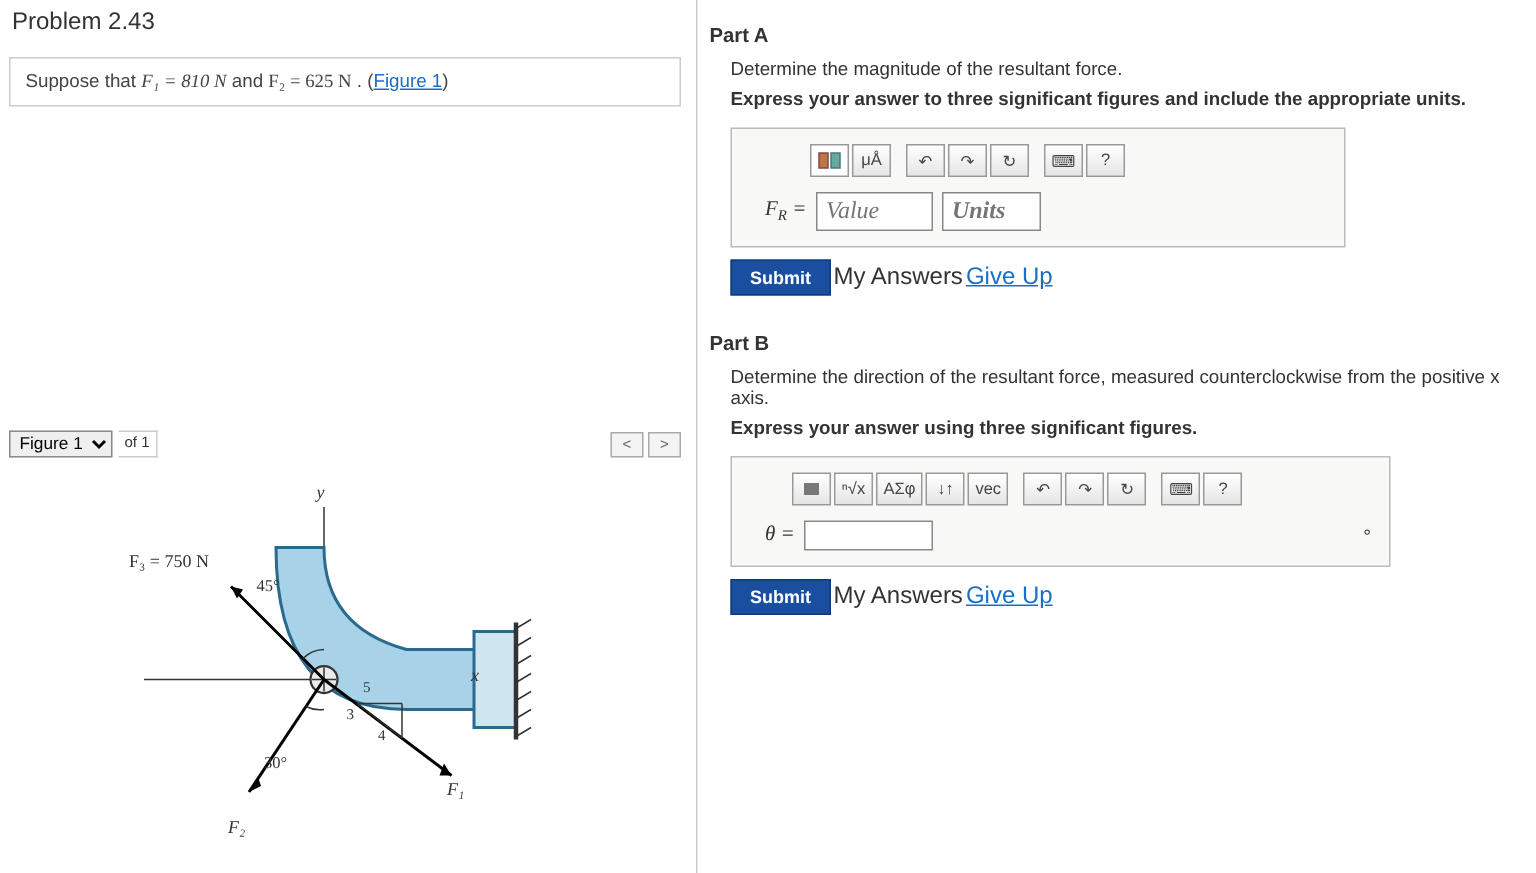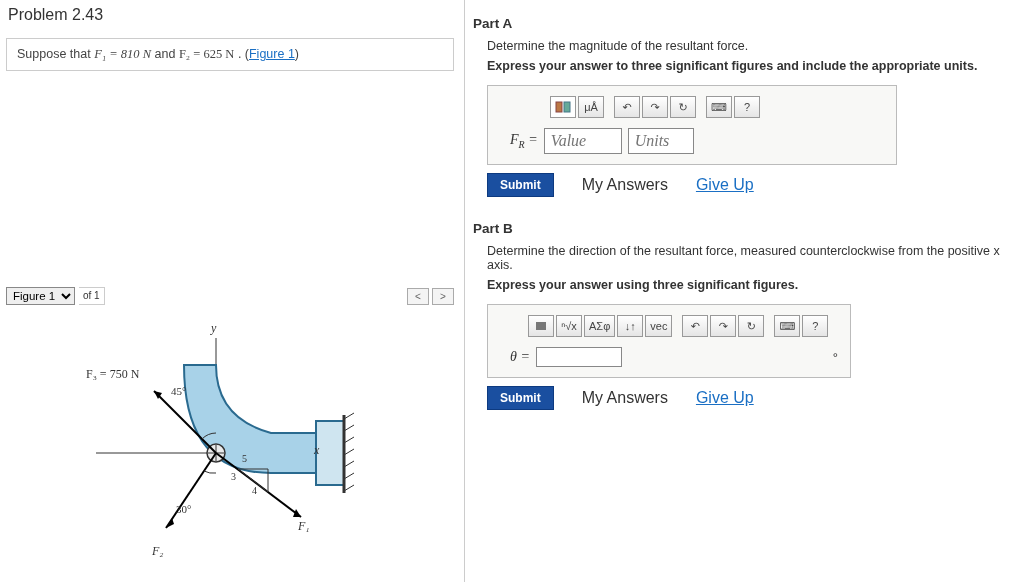--- a/index.html
+++ b/index.html
@@ -90,21 +90,21 @@
     margin-left: 14px;
     border: 1px solid #bbb;
     background: #f8f8f6;
     padding: 10px 12px 10px 12px;
     width: 410px;
   }
   .toolbar {
     display: flex;
     gap: 2px;
     align-items: center;
-    margin-left: 50px;
+    margin-left: 40px;
     margin-bottom: 10px;
   }
   .toolbar.wide { margin-left: 28px; }
   .tool-btn {
     height: 22px;
     min-width: 26px;
     border: 1px solid #999;
     background: linear-gradient(#fff,#e5e5e5);
     display: flex; align-items: center; justify-content: center;
     font-size: 11px;
@@ -129,37 +129,37 @@
     border: 1px solid #888;
     height: 26px;
     padding: 2px 6px;
     font-family: "Times New Roman", serif;
     font-style: italic;
     font-size: 16px;
     color: #999;
     background: #fff;
   }
   .value-input { width: 78px; }
-  .units-input { width: 66px; }
+  .units-input { width: 66px; font-weight: bold; }
   .theta-input {
     border: 1px solid #888;
     height: 20px;
     width: 86px;
     background: #fff;
   }
   .degree-sym {
     margin-left: auto;
     font-size: 13px;
     color: #333;
     vertical-align: top;
   }
   .below-row {
     display: flex;
     align-items: center;
-    gap: 28px;
+    gap: 2px;
     margin-left: 14px;
     margin-top: 8px;
   }
   .submit-btn {
     background: #1a4fa0;
     color: #fff;
     font-weight: bold;
     font-size: 12px;
     border: 1px solid #0d3a80;
     padding: 4px 12px;
@@ -275,21 +275,21 @@
   <div class="below-row">
     <button class="submit-btn">Submit</button>
     <span class="my-answers">My Answers</span>
     <span class="give-up">Give Up</span>
   </div>
 
   <div class="part-label" style="margin-top:24px">Part B</div>
   <div class="part-text">Determine the direction of the resultant force, measured counterclockwise from the positive x axis.</div>
   <div class="bold-instr">Express your answer using three significant figures.</div>
 
-  <div class="answer-box" style="width:364px">
+  <div class="answer-box" style="width:440px">
     <div class="toolbar wide">
       <div class="tool-btn">
         <svg width="14" height="12">
             <rect x="2" y="2" width="10" height="8" fill="#777"></rect>
           </svg>
       </div>
       <div class="tool-btn">ⁿ√x</div>
       <div class="tool-btn">ΑΣφ</div>
       <div class="tool-btn">↓↑</div>
       <div class="tool-btn">vec</div>

